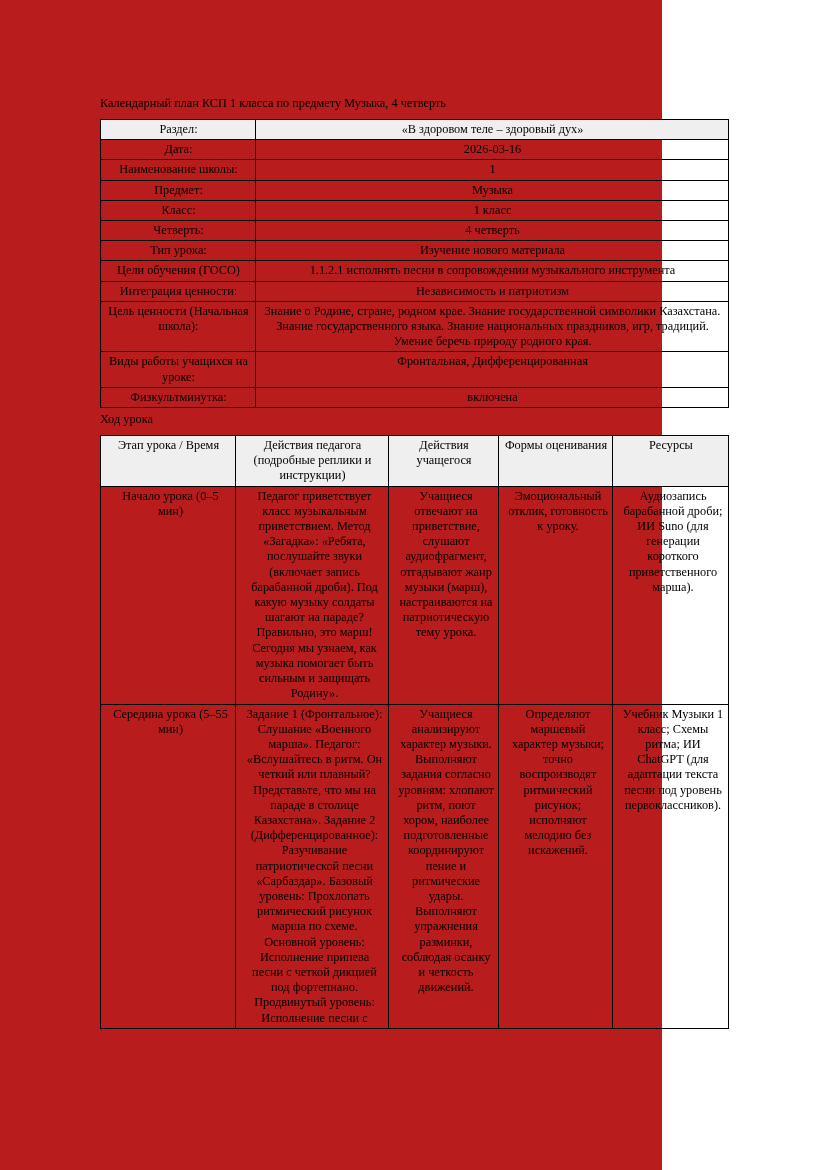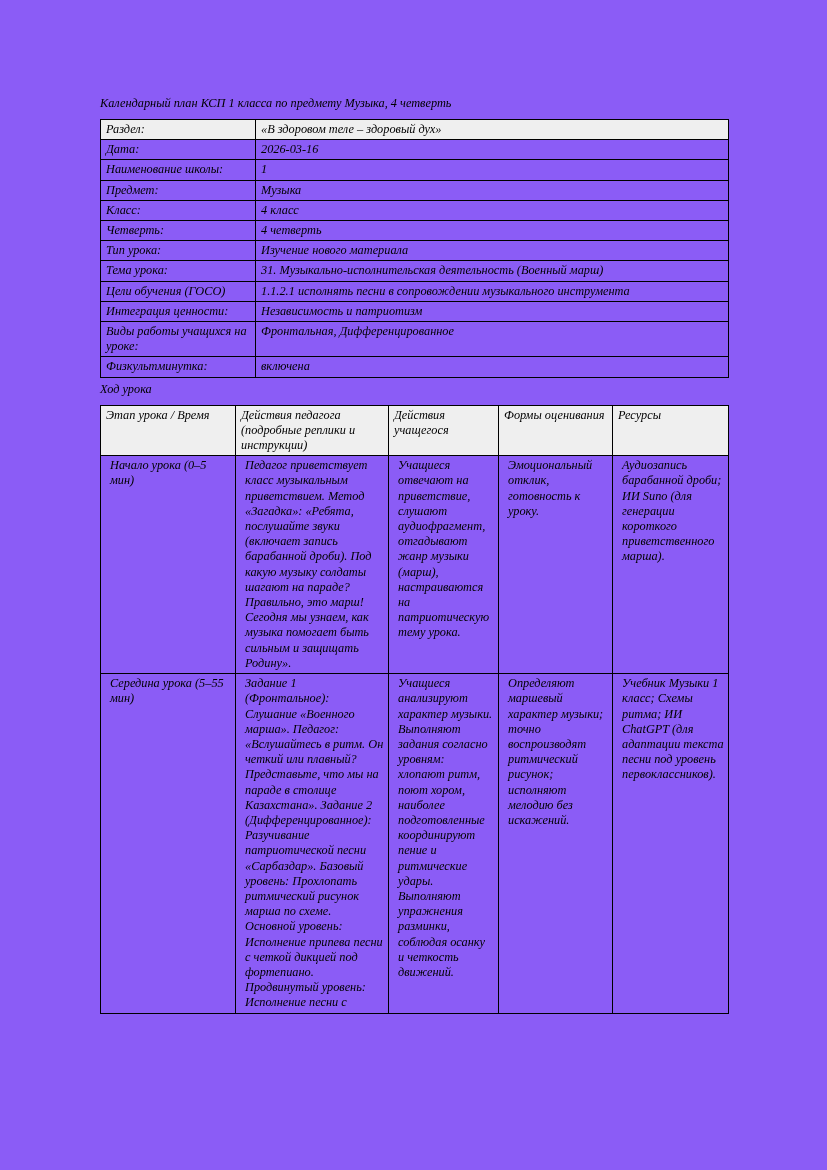--- a/index.html
+++ b/index.html
@@ -11,24 +11,23 @@
     width: 827px;
     height: 1170px;
     position: relative;
     font-family: "Liberation Serif", "DejaVu Serif", serif;
     color: #000000;
     overflow: hidden;
   }
   .page {
     position: absolute;
     left: 0; top: 0;
-    width: 827px;
+    width: 662px;
     height: 1170px;
-    background: #8b5cf6;
-    font-style: italic;
+    background: #b91c1c;
   }
   .content {
     position: absolute;
     left: 100px;
     top: 96px;
     width: 628px;
   }
   .doc-title {
     font-size: 12.3px;
     line-height: 15px;
@@ -39,21 +38,21 @@
     border-collapse: collapse;
     table-layout: fixed;
     width: 628px;
     font-size: 12.3px;
     line-height: 15.2px;
   }
   table.doc-table td, table.doc-table th {
     border: 1px solid #000000;
     vertical-align: top;
     padding: 2px 4px 2px 5px;
-    text-align: left;
+    text-align: center;
     font-weight: normal;
     word-wrap: break-word;
     overflow-wrap: break-word;
     hyphens: none;
   }
   
   .info-table col.c-label { width: 155px; }
   .info-table col.c-value { width: 473px; }
   .info-table tr.shaded td { background: #efefef; }
   .label-cell { white-space: pre-line; }
@@ -101,45 +100,45 @@
         <tr>
           <td class="label-cell">Наименование школы:</td>
           <td class="value-cell">1</td>
         </tr>
         <tr>
           <td class="label-cell">Предмет:</td>
           <td class="value-cell">Музыка</td>
         </tr>
         <tr>
           <td class="label-cell">Класс:</td>
-          <td class="value-cell">4 класс</td>
+          <td class="value-cell">1 класс</td>
         </tr>
         <tr>
           <td class="label-cell">Четверть:</td>
           <td class="value-cell">4 четверть</td>
         </tr>
         <tr>
           <td class="label-cell">Тип урока:</td>
           <td class="value-cell">Изучение нового материала</td>
         </tr>
         <tr>
-          <td class="label-cell">Тема урока:</td>
-          <td class="value-cell">31. Музыкально-исполнительская деятельность (Военный марш)</td>
-        </tr>
-        <tr>
           <td class="label-cell">Цели обучения (ГОСО)</td>
           <td class="value-cell">1.1.2.1 исполнять песни в сопровождении музыкального инструмента</td>
         </tr>
         <tr>
           <td class="label-cell">Интеграция ценности:</td>
           <td class="value-cell">Независимость и патриотизм</td>
         </tr>
         <tr>
+          <td class="label-cell">Цель ценности (Начальная школа):</td>
+          <td class="value-cell">Знание о Родине, стране, родном крае. Знание государственной символики Казахстана. Знание государственного языка. Знание национальных праздников, игр, традиций. Умение беречь природу родного края.</td>
+        </tr>
+        <tr>
           <td class="label-cell">Виды работы учащихся на уроке:</td>
-          <td class="value-cell">Фронтальная, Дифференцированное</td>
+          <td class="value-cell">Фронтальная, Дифференцированная</td>
         </tr>
         <tr>
           <td class="label-cell">Физкультминутка:</td>
           <td class="value-cell">включена</td>
         </tr>
       </tbody>
     </table>
 
     <p class="section-label">Ход урока</p>
 

